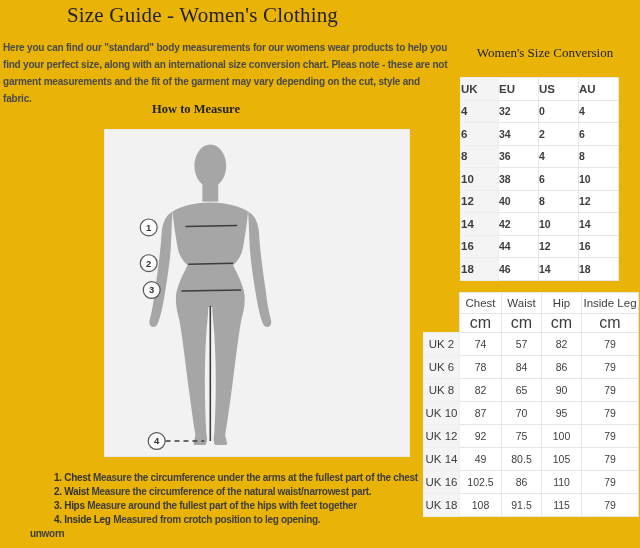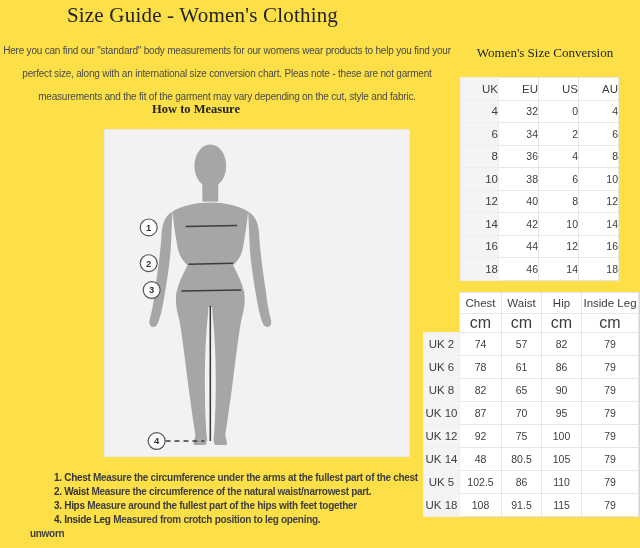--- a/index.html
+++ b/index.html
@@ -1,28 +1,28 @@
 <!DOCTYPE html>
 <html><head>
 <meta charset="utf-8">
 <style>
   html,body{margin:0;padding:0;background:#fff;}
   .page{
-    position:relative;width:640px;height:548px;background:#fde047;overflow:hidden;
+    position:relative;width:640px;height:548px;background:#eab308;overflow:hidden;
     font-family:"Liberation Sans",sans-serif;color:#3f3f3f;
   }
   
   .main-title{
     position:absolute;left:0;top:3px;width:405px;text-align:center;
     font-family:"Liberation Serif",serif;font-weight:400;font-size:21px;color:#23232b;
     letter-spacing:.2px;
   }
   .intro{
     position:absolute;left:3px;top:39px;width:448px;
-    font-size:10px;letter-spacing:-0.2px;font-weight:400;line-height:23px;color:#4a4a4a;text-align:center;
+    font-size:10px;letter-spacing:-0.2px;font-weight:700;line-height:17px;color:#4a4a4a;
   }
   .how-title{
     position:absolute;left:0;top:102px;width:392px;text-align:center;
     font-family:Liberation Serif, serif;font-weight:700;font-size:12.5px;color:#23232b;
   }
   .figure-panel{
     position:absolute;left:104px;top:129px;width:306px;height:328px;
     background:#f2f2f2;border:1px solid #e8e8e8;box-sizing:border-box;
   }
   .notes{
@@ -33,21 +33,21 @@
   .notes b{font-weight:800;color:#333;margin-left:24px;}
   
   .conv-title{
     position:absolute;left:450px;top:45px;width:190px;text-align:center;
     font-family:"Liberation Serif",serif;font-weight:400;font-size:13px;color:#23232b;
   }
   table{border-collapse:collapse;table-layout:fixed;}
   .conv{position:absolute;left:460px;top:77px;}
   .conv th,.conv td{
     border:1px solid #e6e6e6;background:#fff;height:21.5px;padding:0;
-    font-size:10.5px;font-weight:400;text-align:right;color:#3d3d3d;
+    font-size:10.5px;font-weight:700;text-align:left;color:#3d3d3d;
   }
   .conv .col-uk{background:#f4f4f4;border-color:#eeeeee;font-size:11.5px;}
   .conv thead th{font-size:11.5px;}
   .meas{position:absolute;left:423px;top:292px;}
   .meas th,.meas td{
     border:1px solid #e6e6e6;background:#fff;padding:0;
     font-size:10.5px;font-weight:400;text-align:center;color:#3d3d3d;
   }
   .meas thead th{height:20px;font-size:11.5px;}
   .meas .units td{height:18px;font-size:16px;}
@@ -250,21 +250,21 @@
         <tr>
           <th class="rowlabel">UK 2</th>
           <td>74</td>
           <td>57</td>
           <td>82</td>
           <td>79</td>
         </tr>
         <tr>
           <th class="rowlabel">UK 6</th>
           <td>78</td>
-          <td>61</td>
+          <td>84</td>
           <td>86</td>
           <td>79</td>
         </tr>
         <tr>
           <th class="rowlabel">UK 8</th>
           <td>82</td>
           <td>65</td>
           <td>90</td>
           <td>79</td>
         </tr>
@@ -277,27 +277,27 @@
         </tr>
         <tr>
           <th class="rowlabel">UK 12</th>
           <td>92</td>
           <td>75</td>
           <td>100</td>
           <td>79</td>
         </tr>
         <tr>
           <th class="rowlabel">UK 14</th>
-          <td>48</td>
+          <td>49</td>
           <td>80.5</td>
           <td>105</td>
           <td>79</td>
         </tr>
         <tr>
-          <th class="rowlabel">UK 5</th>
+          <th class="rowlabel">UK 16</th>
           <td>102.5</td>
           <td>86</td>
           <td>110</td>
           <td>79</td>
         </tr>
         <tr>
           <th class="rowlabel">UK 18</th>
           <td>108</td>
           <td>91.5</td>
           <td>115</td>

